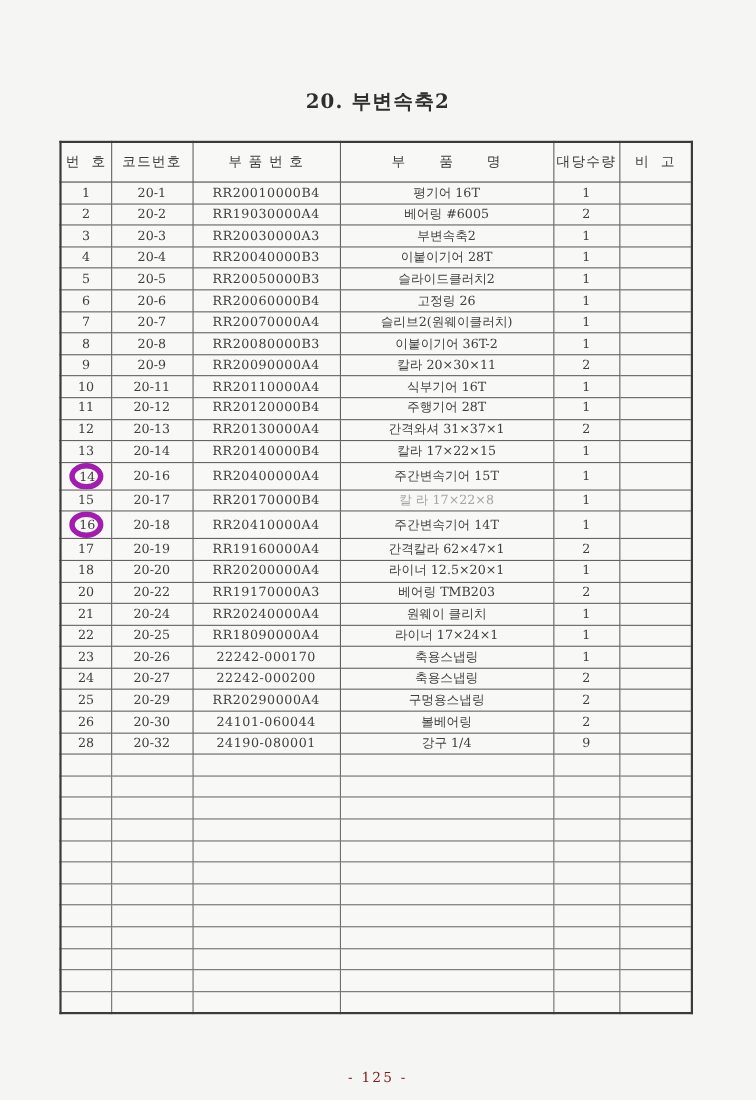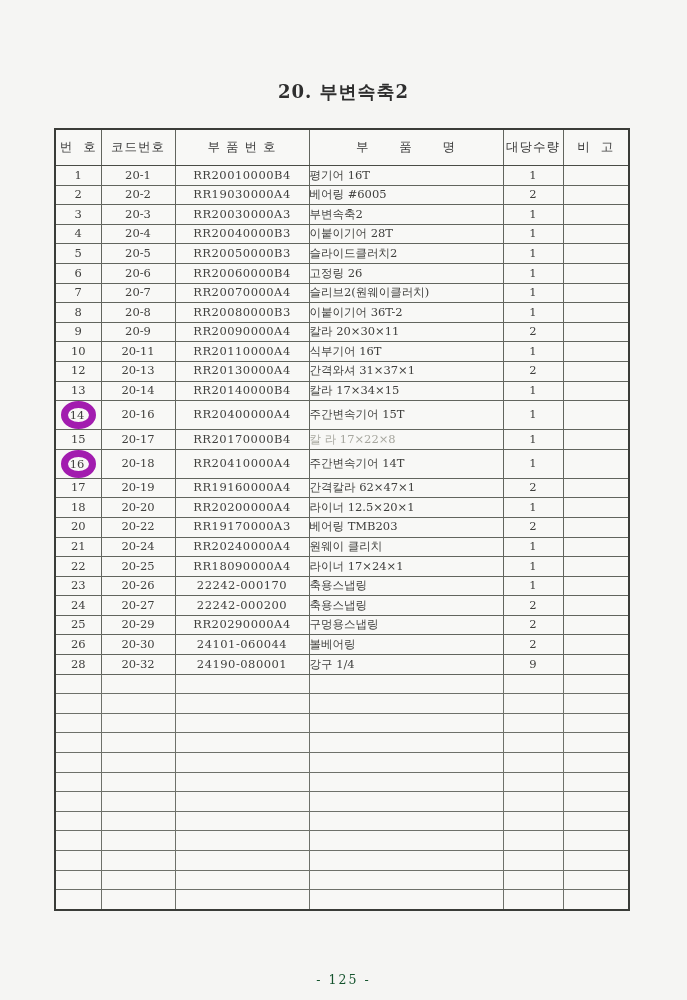--- a/index.html
+++ b/index.html
@@ -66,42 +66,42 @@
     white-space: nowrap;
   }
   .col-no     { width: 46px; }
   .col-code   { width: 74px; }
   .col-partno { width: 134px; }
   .col-name   { width: 194px; }
   .col-qty    { width: 60px; }
   .col-remark { width: 66px; }
   td.c-no, td.c-code, td.c-partno, td.c-qty { text-align: center; }
   td.c-partno { letter-spacing: 0.5px; font-size: 12px; }
-  td.c-name { text-align: left; padding-left: 13px; }
+  td.c-name { text-align: center; padding-left: 13px; }
   td.c-name.faded { color: #a6a69e; }
   .circled {
     display: inline-block;
-    border: 7px solid #a21caf;
+    border: 5px solid #a21caf;
     border-radius: 50%;
     min-width: 17px;
     padding: 0 2px;
     height: 14px;
     line-height: 14px;
-    text-align: left;
+    text-align: right;
   }
   tr.empty-row td { border-color: #6e716a; }
   .page-number {
     position: absolute;
     top: 944px;
     left: 0;
     width: 100%;
     text-align: center;
     font-size: 12.5px;
     letter-spacing: 2px;
-    color: #14532d;
+    color: #7f1d1d;
   }
 </style>
 </head>
 <body>
 
 <div class="page">
 
   <h1 class="title">20. 부변속축2</h1>
 
   <table class="parts-table">
@@ -198,32 +198,40 @@
         </tr>
         <tr>
           <td class="c-no">10</td>
           <td class="c-code">20-11</td>
           <td class="c-partno">RR20110000A4</td>
           <td class="c-name">식부기어 16T</td>
           <td class="c-qty">1</td>
           <td class="c-remark"></td>
         </tr>
         <tr>
+          <td class="c-no">11</td>
+          <td class="c-code">20-12</td>
+          <td class="c-partno">RR20120000B4</td>
+          <td class="c-name">주행기어 28T</td>
+          <td class="c-qty">1</td>
+          <td class="c-remark"></td>
+        </tr>
+        <tr>
           <td class="c-no">12</td>
           <td class="c-code">20-13</td>
           <td class="c-partno">RR20130000A4</td>
           <td class="c-name">간격와셔 31×37×1</td>
           <td class="c-qty">2</td>
           <td class="c-remark"></td>
         </tr>
         <tr>
           <td class="c-no">13</td>
           <td class="c-code">20-14</td>
           <td class="c-partno">RR20140000B4</td>
-          <td class="c-name">칼라 17×34×15</td>
+          <td class="c-name">칼라 17×22×15</td>
           <td class="c-qty">1</td>
           <td class="c-remark"></td>
         </tr>
         <tr>
           <td class="c-no"><span class="circled">14</span></td>
           <td class="c-code">20-16</td>
           <td class="c-partno">RR20400000A4</td>
           <td class="c-name">주간변속기어 15T</td>
           <td class="c-qty">1</td>
           <td class="c-remark"></td>

